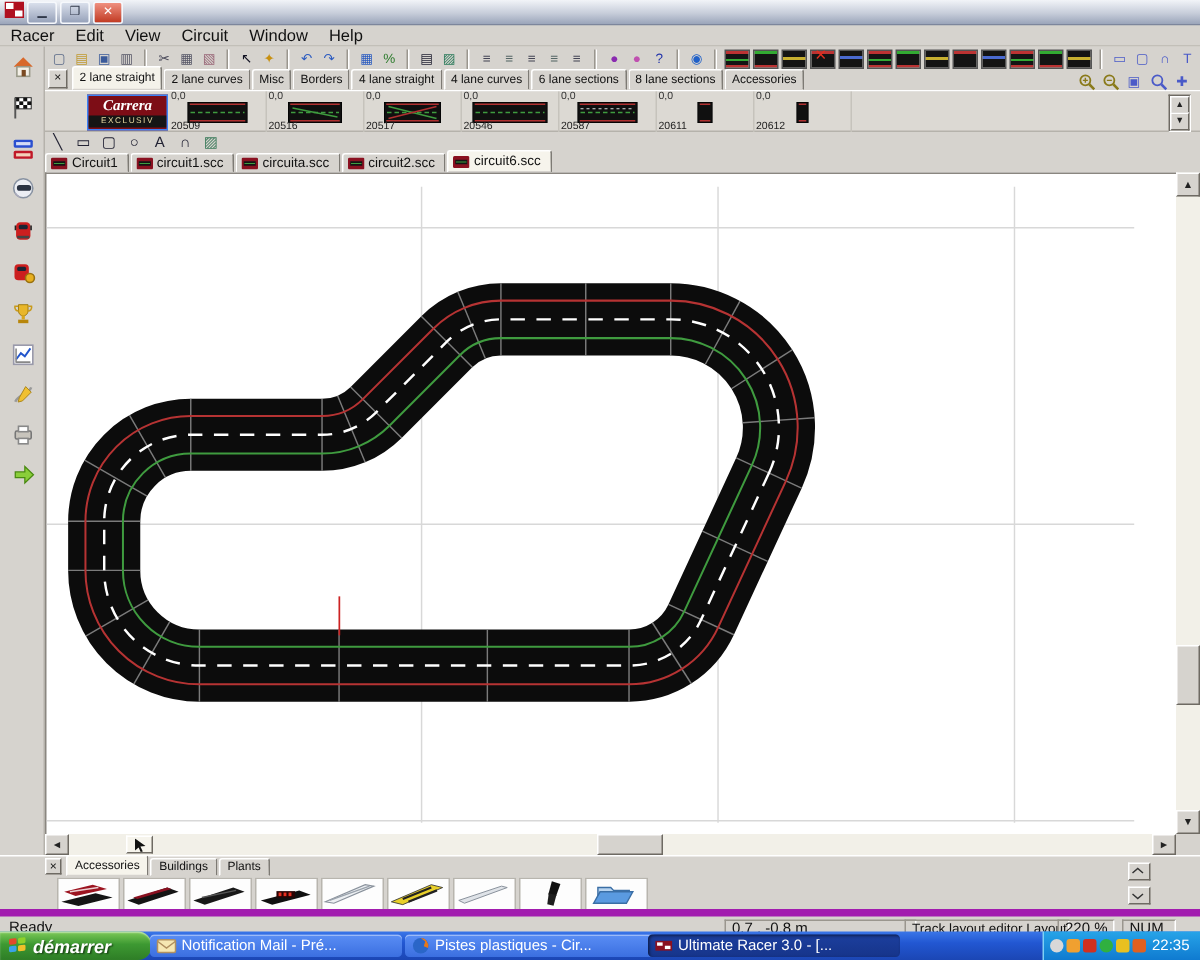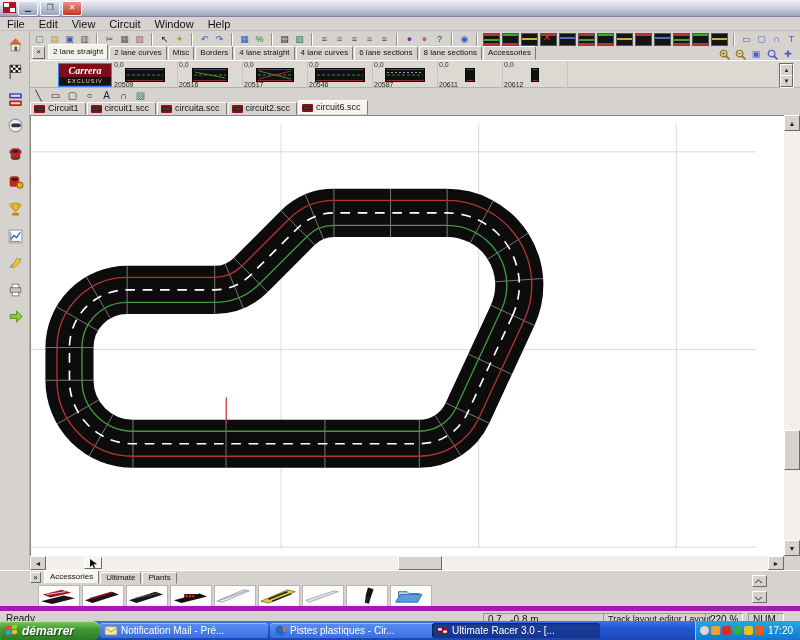--- a/index.html
+++ b/index.html
@@ -135,21 +135,21 @@
         <rect x="1" y="1" width="5" height="4" fill="#fff"></rect>
         <rect x="7" y="6" width="5" height="4" fill="#fff"></rect>
       </svg>
   </span>
   <span class="winbtn">▁</span>
   <span class="winbtn">❐</span>
   <span class="winbtn close">✕</span>
 </div>
 
 <div id="menubar" class="abs">
-    <span class="menu-item">File</span>
+    <span class="menu-item">Racer</span>
     <span class="menu-item">Edit</span>
     <span class="menu-item">View</span>
     <span class="menu-item">Circuit</span>
     <span class="menu-item">Window</span>
     <span class="menu-item">Help</span>
   </div>
 <div id="toolbar1" class="abs">
     <span class="tb-group">
       <span class="tb-btn" style="color: rgb(90, 106, 136);">▢<span></span></span>
       <span class="tb-btn" style="color: rgb(192, 154, 50);">▤<span></span></span>
@@ -551,21 +551,21 @@
 <div id="pointer-btn" class="abs raised">
   <svg width="9" height="9" viewBox="0 0 9 9">
       <path d="M1 0 L8 5 L4.6 5.4 L6.2 8.6 L4.8 9 L3.4 6 L1 8 Z" fill="#111"></path>
     </svg>
 </div>
 
 <div id="dock" class="abs">
   <span class="small-x raised abs" style="left:28px;top:1px;">×</span>
   <div id="dock-tabs" style="left:44px;">
       <span class="docktab active">Accessories</span>
-      <span class="docktab">Ultimate</span>
+      <span class="docktab">Buildings</span>
       <span class="docktab">Plants</span>
     </div>
   <div id="dock-items">
       <span class="dock-item"><svg width="38" height="19" viewBox="0 0 40 20">
           <polygon points="2,16 26,10 38,13 14,19" fill="#151515"></polygon>
           <polygon points="4,9 24,4 34,7 12,12" fill="#9c1420"></polygon>
           <line x1="8" y1="9" x2="28" y2="6" stroke="#fff" stroke-width="1" opacity="0.8"></line>
         </svg></span>
       <span class="dock-item"><svg width="38" height="19" viewBox="0 0 40 20">
           <polygon points="2,15 30,6 38,9 10,18" fill="#141414"></polygon>
@@ -655,15 +655,15 @@
         <span>Ultimate Racer 3.0 - [...</span>
       </span>
     </div>
   <div id="tray">
     <span class="tray-ico" style="background:#d8d8d8;border-radius:50%;"></span>
     <span class="tray-ico" style="background:#f0a030;"></span>
     <span class="tray-ico" style="background:#d03020;"></span>
     <span class="tray-ico" style="background:#30b040;border-radius:50%;"></span>
     <span class="tray-ico" style="background:#e8c020;"></span>
     <span class="tray-ico" style="background:#e06020;"></span>
-    <span id="tray-time">17:20</span>
+    <span id="tray-time">22:35</span>
   </div>
 </div>
 
 </body></html>

